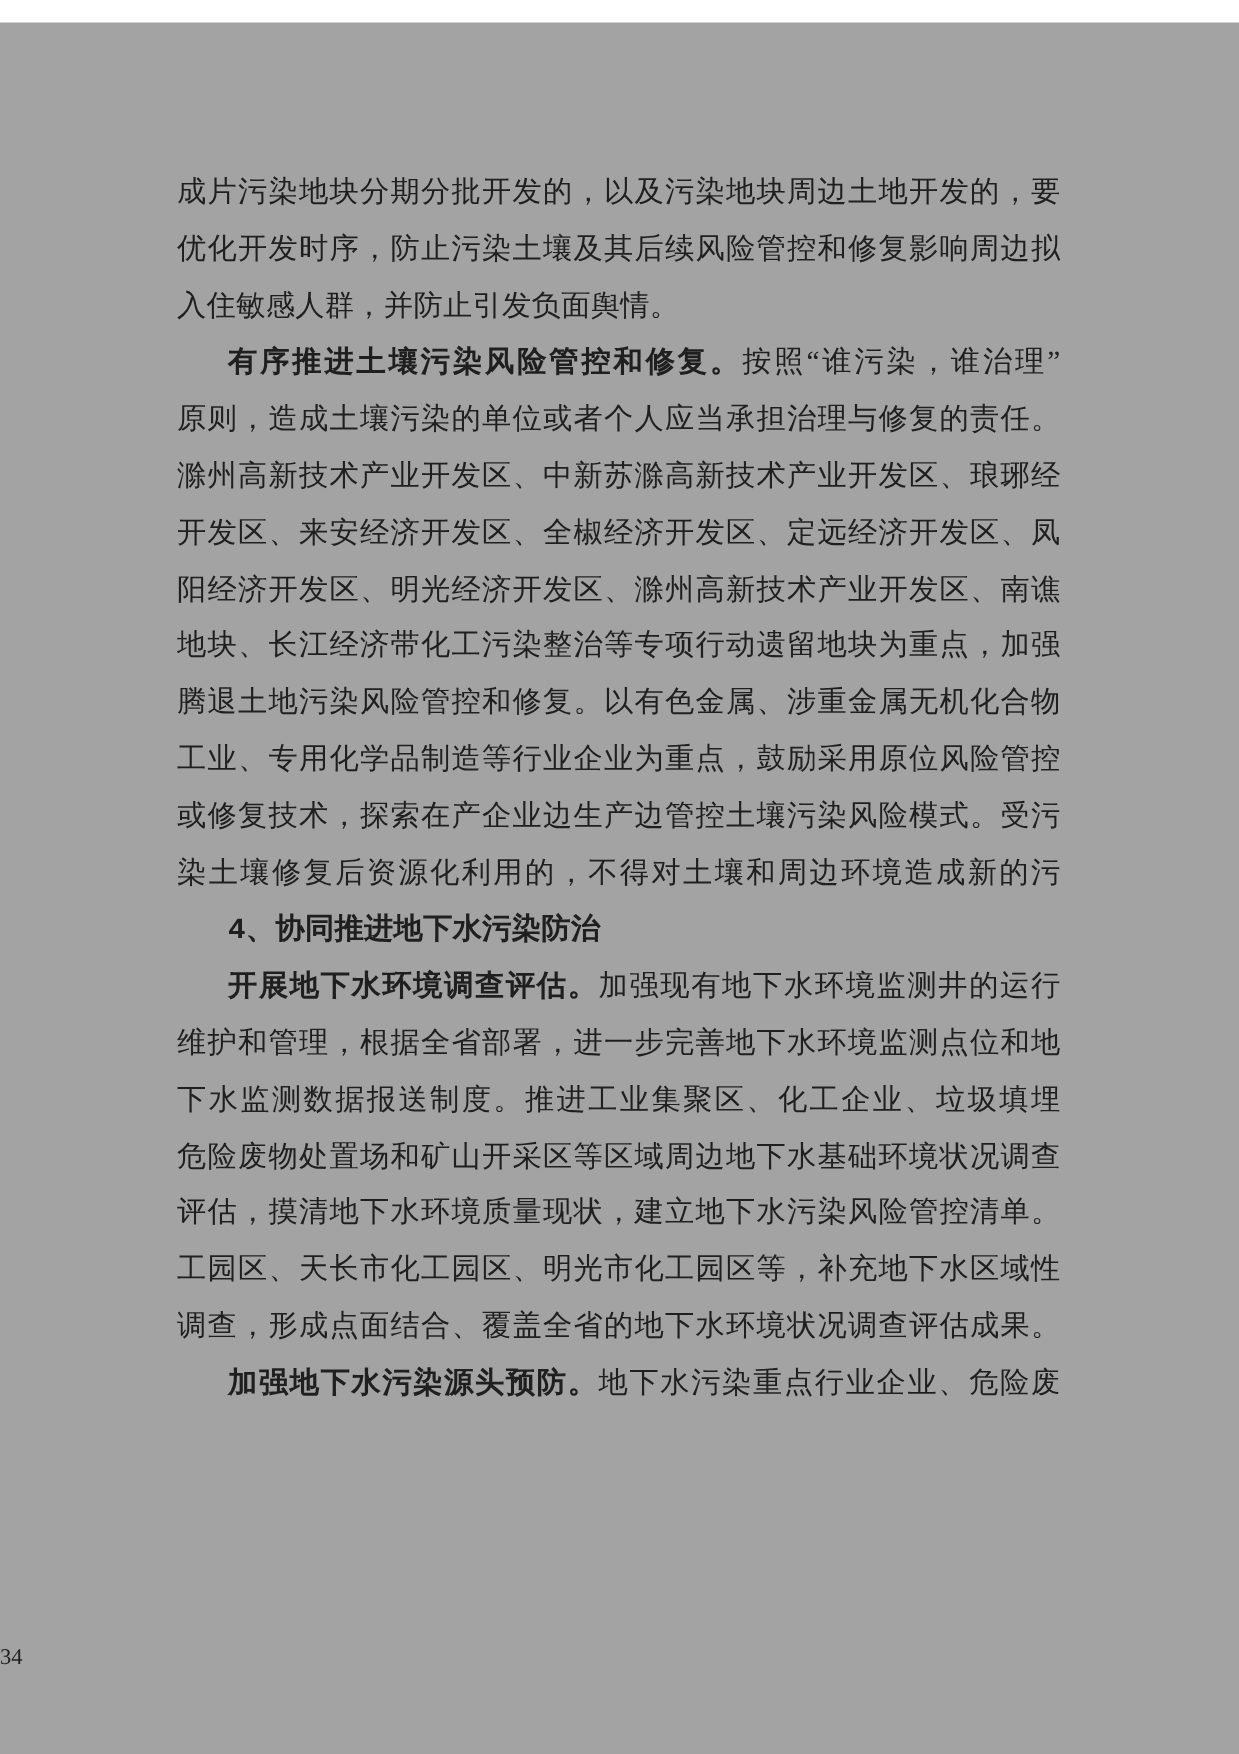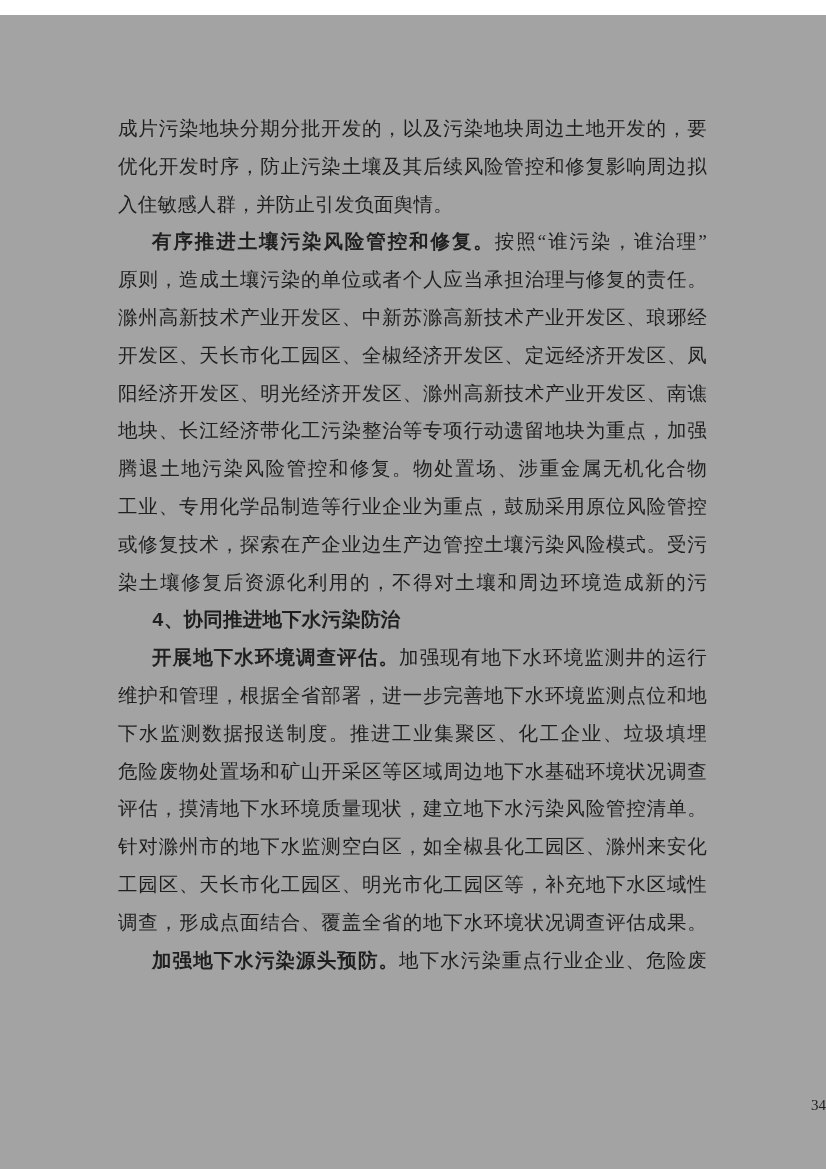--- a/index.html
+++ b/index.html
@@ -51,49 +51,48 @@
   }
   .line b {
     font-weight: bold;
     font-family: Liberation Mono, monospace;
   }
   .page-number {
     position: absolute;
     top: 1080px;
     left: 0;
     width: 826px;
-    text-align: right;
+    text-align: left;
     font-size: 15px;
     line-height: 20px;
     color: #1f1f1f;
   }
 </style>
 </head>
 <body>
 
 <div class="page">
   <div class="content">
       <div class="line fill">成片污染地块分期分批开发的，以及污染地块周边土地开发的，要</div>
       <div class="line fill">优化开发时序，防止污染土壤及其后续风险管控和修复影响周边拟</div>
       <div class="line end">入住敏感人群，并防止引发负面舆情。</div>
       <div class="line fill indent"><b>有序推进土壤污染风险管控和修复。</b>按照“谁污染，谁治理”</div>
       <div class="line fill">原则，造成土壤污染的单位或者个人应当承担治理与修复的责任。</div>
       <div class="line fill">滁州高新技术产业开发区、中新苏滁高新技术产业开发区、琅琊经济</div>
-      <div class="line fill">开发区、天长市化工园区、全椒经济开发区、定远经济开发区、凤</div>
+      <div class="line fill">开发区、来安经济开发区、全椒经济开发区、定远经济开发区、凤</div>
       <div class="line fill">阳经济开发区、明光经济开发区、滁州高新技术产业开发区、南谯</div>
       <div class="line fill">地块、长江经济带化工污染整治等专项行动遗留地块为重点，加强</div>
-      <div class="line fill">腾退土地污染风险管控和修复。物处置场、涉重金属无机化合物</div>
+      <div class="line fill">腾退土地污染风险管控和修复。以有色金属、涉重金属无机化合物</div>
       <div class="line fill">工业、专用化学品制造等行业企业为重点，鼓励采用原位风险管控</div>
       <div class="line fill">或修复技术，探索在产企业边生产边管控土壤污染风险模式。受污</div>
       <div class="line fill">染土壤修复后资源化利用的，不得对土壤和周边环境造成新的污染。</div>
       <div class="line end indent heading"><b>4、协同推进地下水污染防治</b></div>
       <div class="line fill indent"><b>开展地下水环境调查评估。</b>加强现有地下水环境监测井的运行</div>
       <div class="line fill">维护和管理，根据全省部署，进一步完善地下水环境监测点位和地</div>
       <div class="line fill">下水监测数据报送制度。推进工业集聚区、化工企业、垃圾填埋场、</div>
       <div class="line fill">危险废物处置场和矿山开采区等区域周边地下水基础环境状况调查</div>
       <div class="line fill">评估，摸清地下水环境质量现状，建立地下水污染风险管控清单。</div>
-      <div class="line fill">针对滁州市的地下水监测空白区，如全椒县化工园区、滁州来安化</div>
       <div class="line fill">工园区、天长市化工园区、明光市化工园区等，补充地下水区域性</div>
       <div class="line fill">调查，形成点面结合、覆盖全省的地下水环境状况调查评估成果。</div>
       <div class="line fill indent"><b>加强地下水污染源头预防。</b>地下水污染重点行业企业、危险废</div>
     </div>
   <div class="page-number">34</div>
 </div>
 
 </body></html>

